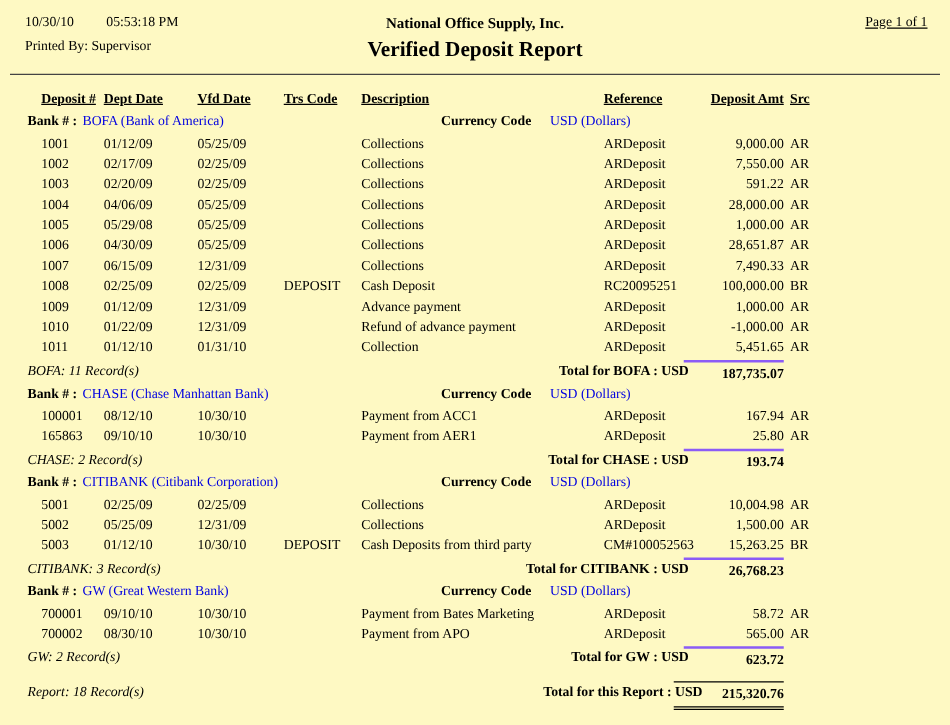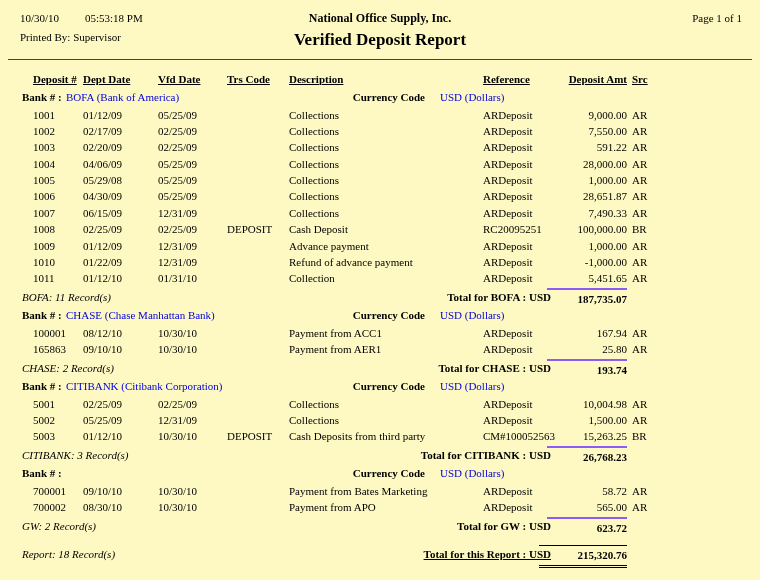--- a/index.html
+++ b/index.html
@@ -6,21 +6,21 @@
   .page{
     position:relative;width:760px;height:580px;background:#fef9c3;overflow:hidden;
     font-family:"Liberation Serif",serif;font-size:11px;color:#000;
   }
   
   .h-date{position:absolute;left:20px;top:12px;}
   .h-time{position:absolute;left:85px;top:12px;}
   .h-printedby{position:absolute;left:20px;top:31px;}
   .h-company{position:absolute;left:0;right:0;top:11px;text-align:center;font-weight:bold;font-size:12px;}
   .h-title{position:absolute;left:0;right:0;top:30px;text-align:center;font-weight:bold;font-size:17px;}
-  .h-page{position:absolute;right:18px;top:12px;}
+  .h-page{position:absolute;right:18px;top:12px;text-decoration:underline;}
   .h-rule{position:absolute;left:8px;right:8px;top:59px;border-top:1px solid #444;}
   
   .tbl{position:absolute;left:0;top:71px;width:654px;}
   .row{position:relative;height:16.4px;line-height:16.4px;white-space:nowrap;}
   .row span{position:absolute;top:0;}
   .thead{height:17px;line-height:17px;font-weight:bold;}
   .thead span{text-decoration:underline;}
   .c-dep{left:33px;}
   .c-dept{left:83px;}
   .c-vfd{left:158px;}
@@ -37,21 +37,21 @@
   .b-curval{left:440px;color:var(--blue,#0000e0);}
   
   .totalrow{height:18.5px;line-height:18.5px;margin-top:1px;}
   .t-count{left:22px;font-style:italic;}
   .t-label{right:103px;font-weight:bold;}
   .t-amt{right:27px;min-width:80px;text-align:right;font-weight:bold;border-top:2px solid #8b5cf6;}
   
   .footrow{height:22px;line-height:18px;margin-top:10px;position:relative;white-space:nowrap;}
   .footrow span{position:absolute;top:0;}
   .f-count{left:22px;font-style:italic;}
-  .f-label{right:103px;font-weight:bold;text-decoration:underline;}
+  .f-label{right:92px;font-weight:bold;}
   .f-amt{right:27px;min-width:88px;text-align:right;font-weight:bold;
          border-top:1px solid #000;border-bottom:3px double #000;padding-bottom:1px;}
 </style>
 </head>
 <body>
 
 <div class="page">
 
   <span class="h-date">10/30/10</span>
   <span class="h-time">05:53:18 PM</span>
@@ -291,20 +291,21 @@
     <div class="row totalrow">
       <span class="t-count">CITIBANK: 3 Record(s)</span>
       <span class="t-label">Total for CITIBANK : USD</span>
       <span class="t-amt">26,768.23</span>
     </div>
   </div>
 
   <div>
     <div class="row bankrow">
       <span class="b-label">Bank # :</span>
+      <span class="b-name">GW (Great Western Bank)</span>
       <span class="b-curlabel">Currency Code</span>
       <span class="b-curval">USD (Dollars)</span>
     </div>
     <div>
   <div class="row">
     <span class="c-dep">700001</span>
     <span class="c-dept">09/10/10</span>
     <span class="c-vfd">10/30/10</span>
     <span class="c-trs"></span>
     <span class="c-desc">Payment from Bates Marketing</span>

